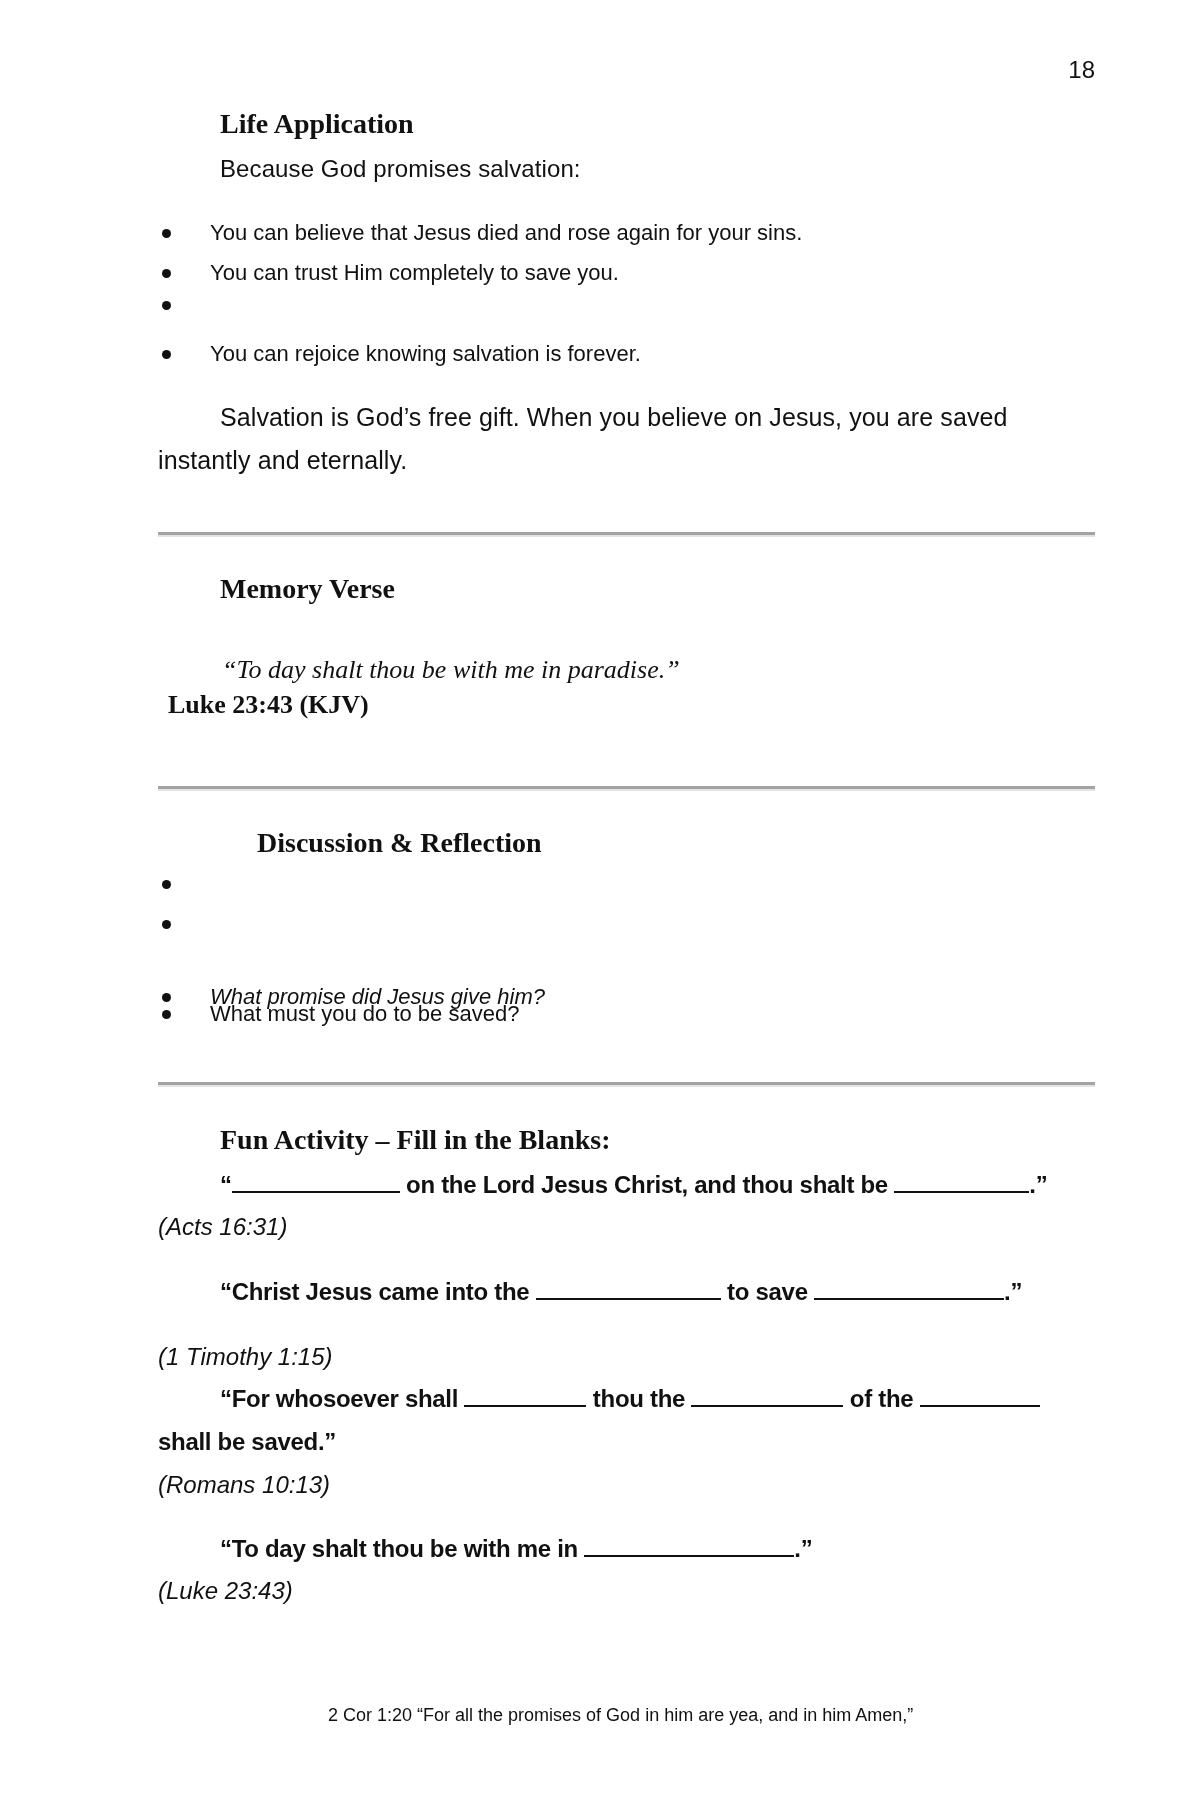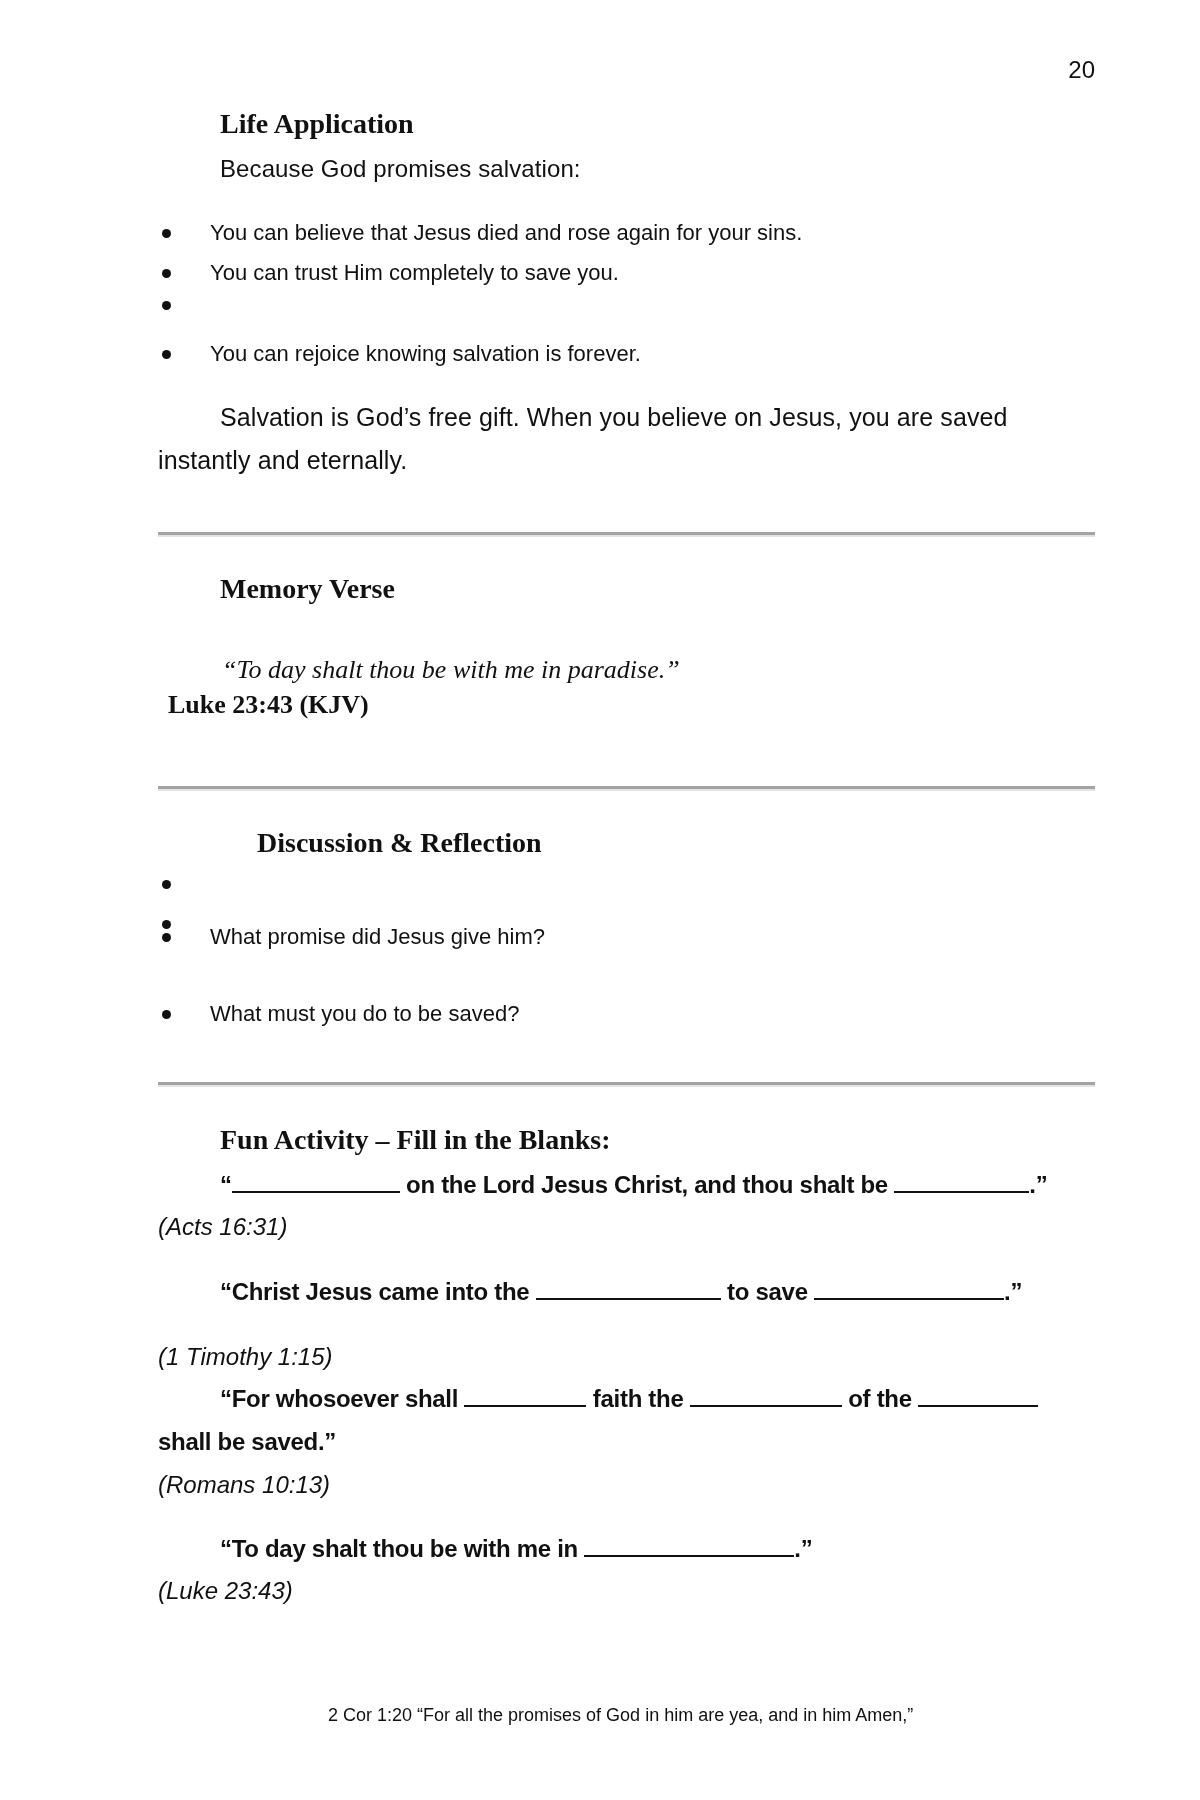--- a/index.html
+++ b/index.html
@@ -14,21 +14,21 @@
   .quote { font-family:"Liberation Serif", serif; font-style:italic; font-size:26px; }
   .ref-bold { font-family:"Liberation Serif", serif; font-weight:bold; font-size:26px; }
   .fill { font-weight:bold; font-size:24px; font-family:"Liberation Sans", sans-serif; letter-spacing:-0.3px; }
   .blank { display:inline-block; border-bottom:2px solid #111; height:20px; vertical-align:baseline; }
   .cite { font-style:italic; font-size:24px; left:158px; }
   .footer { left:328px; top:1705px; font-size:18px; }
 </style>
 </head>
 <body>
 
-<div class="abs page-num">20</div>
+<div class="abs page-num">18</div>
 
 <section>
   <div class="abs heading" style="top:108px;">Life Application</div>
   <div class="abs body-txt" style="left:220px; top:155px;">Because God promises salvation:</div>
 
   <div class="abs bullet-row" style="top:220px;">
     <span class="bullet-dot"></span>
     <span>You can believe that Jesus died and rose again for your sins.</span>
   </div>
   <div class="abs bullet-row" style="top:260px;">
@@ -58,21 +58,21 @@
 <div class="abs rule" style="top:786px;"></div>
 
 <section>
   <div class="abs heading" style="top:827px;margin-left:37px;">Discussion &amp; Reflection</div>
   <div class="abs bullet-row" style="top:880px;">
     <span class="bullet-dot"></span>
   </div>
   <div class="abs bullet-row" style="top:920px;">
     <span class="bullet-dot"></span>
   </div>
-  <div class="abs bullet-row" style="top:924px;">
+  <div class="abs bullet-row" style="top:984px;font-style:italic;">
     <span class="bullet-dot"></span>
     <span>What promise did Jesus give him?</span>
   </div>
   <div class="abs bullet-row" style="top:1001px;">
     <span class="bullet-dot"></span>
     <span>What must you do to be saved?</span>
   </div>
 </section>
 
 <div class="abs rule" style="top:1082px;"></div>
@@ -91,21 +91,21 @@
     <span>“Christ Jesus came into the</span>
     <span class="blank" style="width:185px;"></span>
     <span>to save</span>
     <span class="blank" style="width:190px;"></span><span>.”</span>
   </div>
   <div class="abs cite" style="top:1343px;">(1 Timothy 1:15)</div>
 
   <div class="abs fill" style="left:220px; top:1385px;">
     <span>“For whosoever shall</span>
     <span class="blank" style="width:122px;"></span>
-    <span>faith the</span>
+    <span>thou the</span>
     <span class="blank" style="width:152px;"></span>
     <span>of the</span>
     <span class="blank" style="width:120px;"></span>
   </div>
   <div class="abs fill" style="left:158px; top:1428px;">shall be saved.”</div>
   <div class="abs cite" style="top:1471px;">(Romans 10:13)</div>
 
   <div class="abs fill" style="left:220px; top:1535px;">
     <span>“To day shalt thou be with me in</span>
     <span class="blank" style="width:210px;"></span><span>.”</span>

